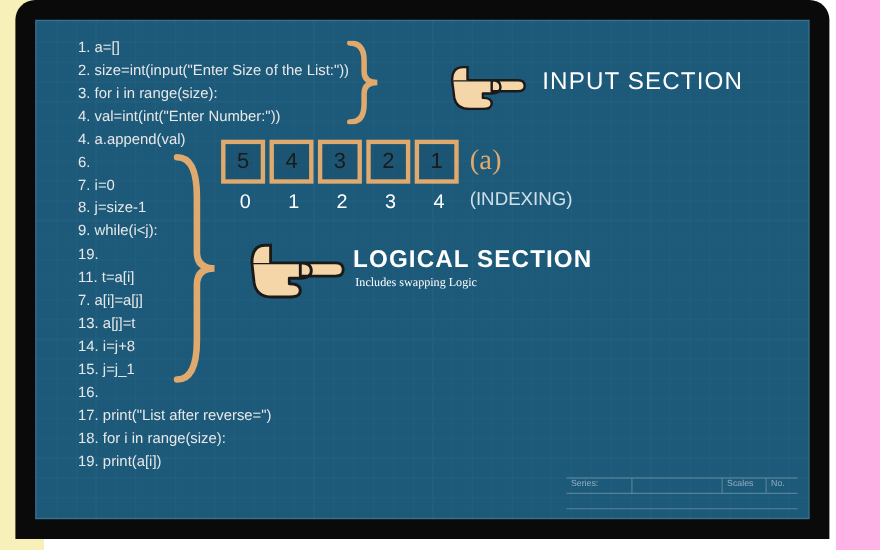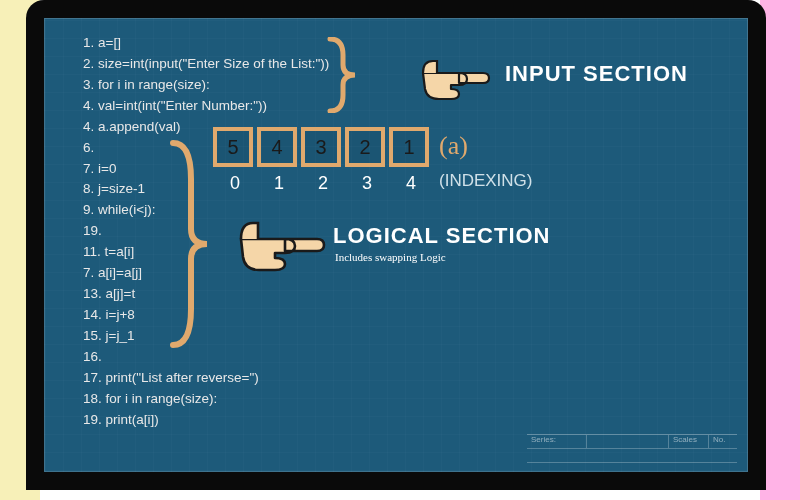--- a/index.html
+++ b/index.html
@@ -13,21 +13,21 @@
   .frame-left {
     position: absolute; left: 0; top: 0; width: 40px; height: 500px;
     background: #f7f0b8;
   }
   .frame-right {
     position: absolute; right: 0; top: 0; width: 40px; height: 500px;
     background: #ffb3e6;
   }
   .monitor {
     position: absolute;
-    left: 26px; top: 0;
+    left: 14px; top: 0;
     width: 740px; height: 490px;
     background: #0a0a0a;
     border-radius: 18px 18px 0 0;
     padding: 18px;
   }
   .screen {
     width: 100%; height: 100%;
     background: #1d5a7a;
     background-image:
       repeating-linear-gradient(0deg, rgba(255,255,255,0.02) 0 1px, transparent 1px 18px),
@@ -62,21 +62,21 @@
   }
   .hand2 {
     position: absolute;
     left: 188px; top: 190px;
     width: 94px; height: 70px;
   }
   .label-input {
     position: absolute;
     left: 460px; top: 42px;
     color: #fff;
-    font-weight: 700;
+    font-weight: 400;
     font-size: 22px;
     letter-spacing: 1px;
     font-family: 'Arial Black', Arial, sans-serif;
   }
   .label-logical {
     position: absolute;
     left: 288px; top: 204px;
     color: #fff;
     font-weight: 900;
     font-size: 22px;

